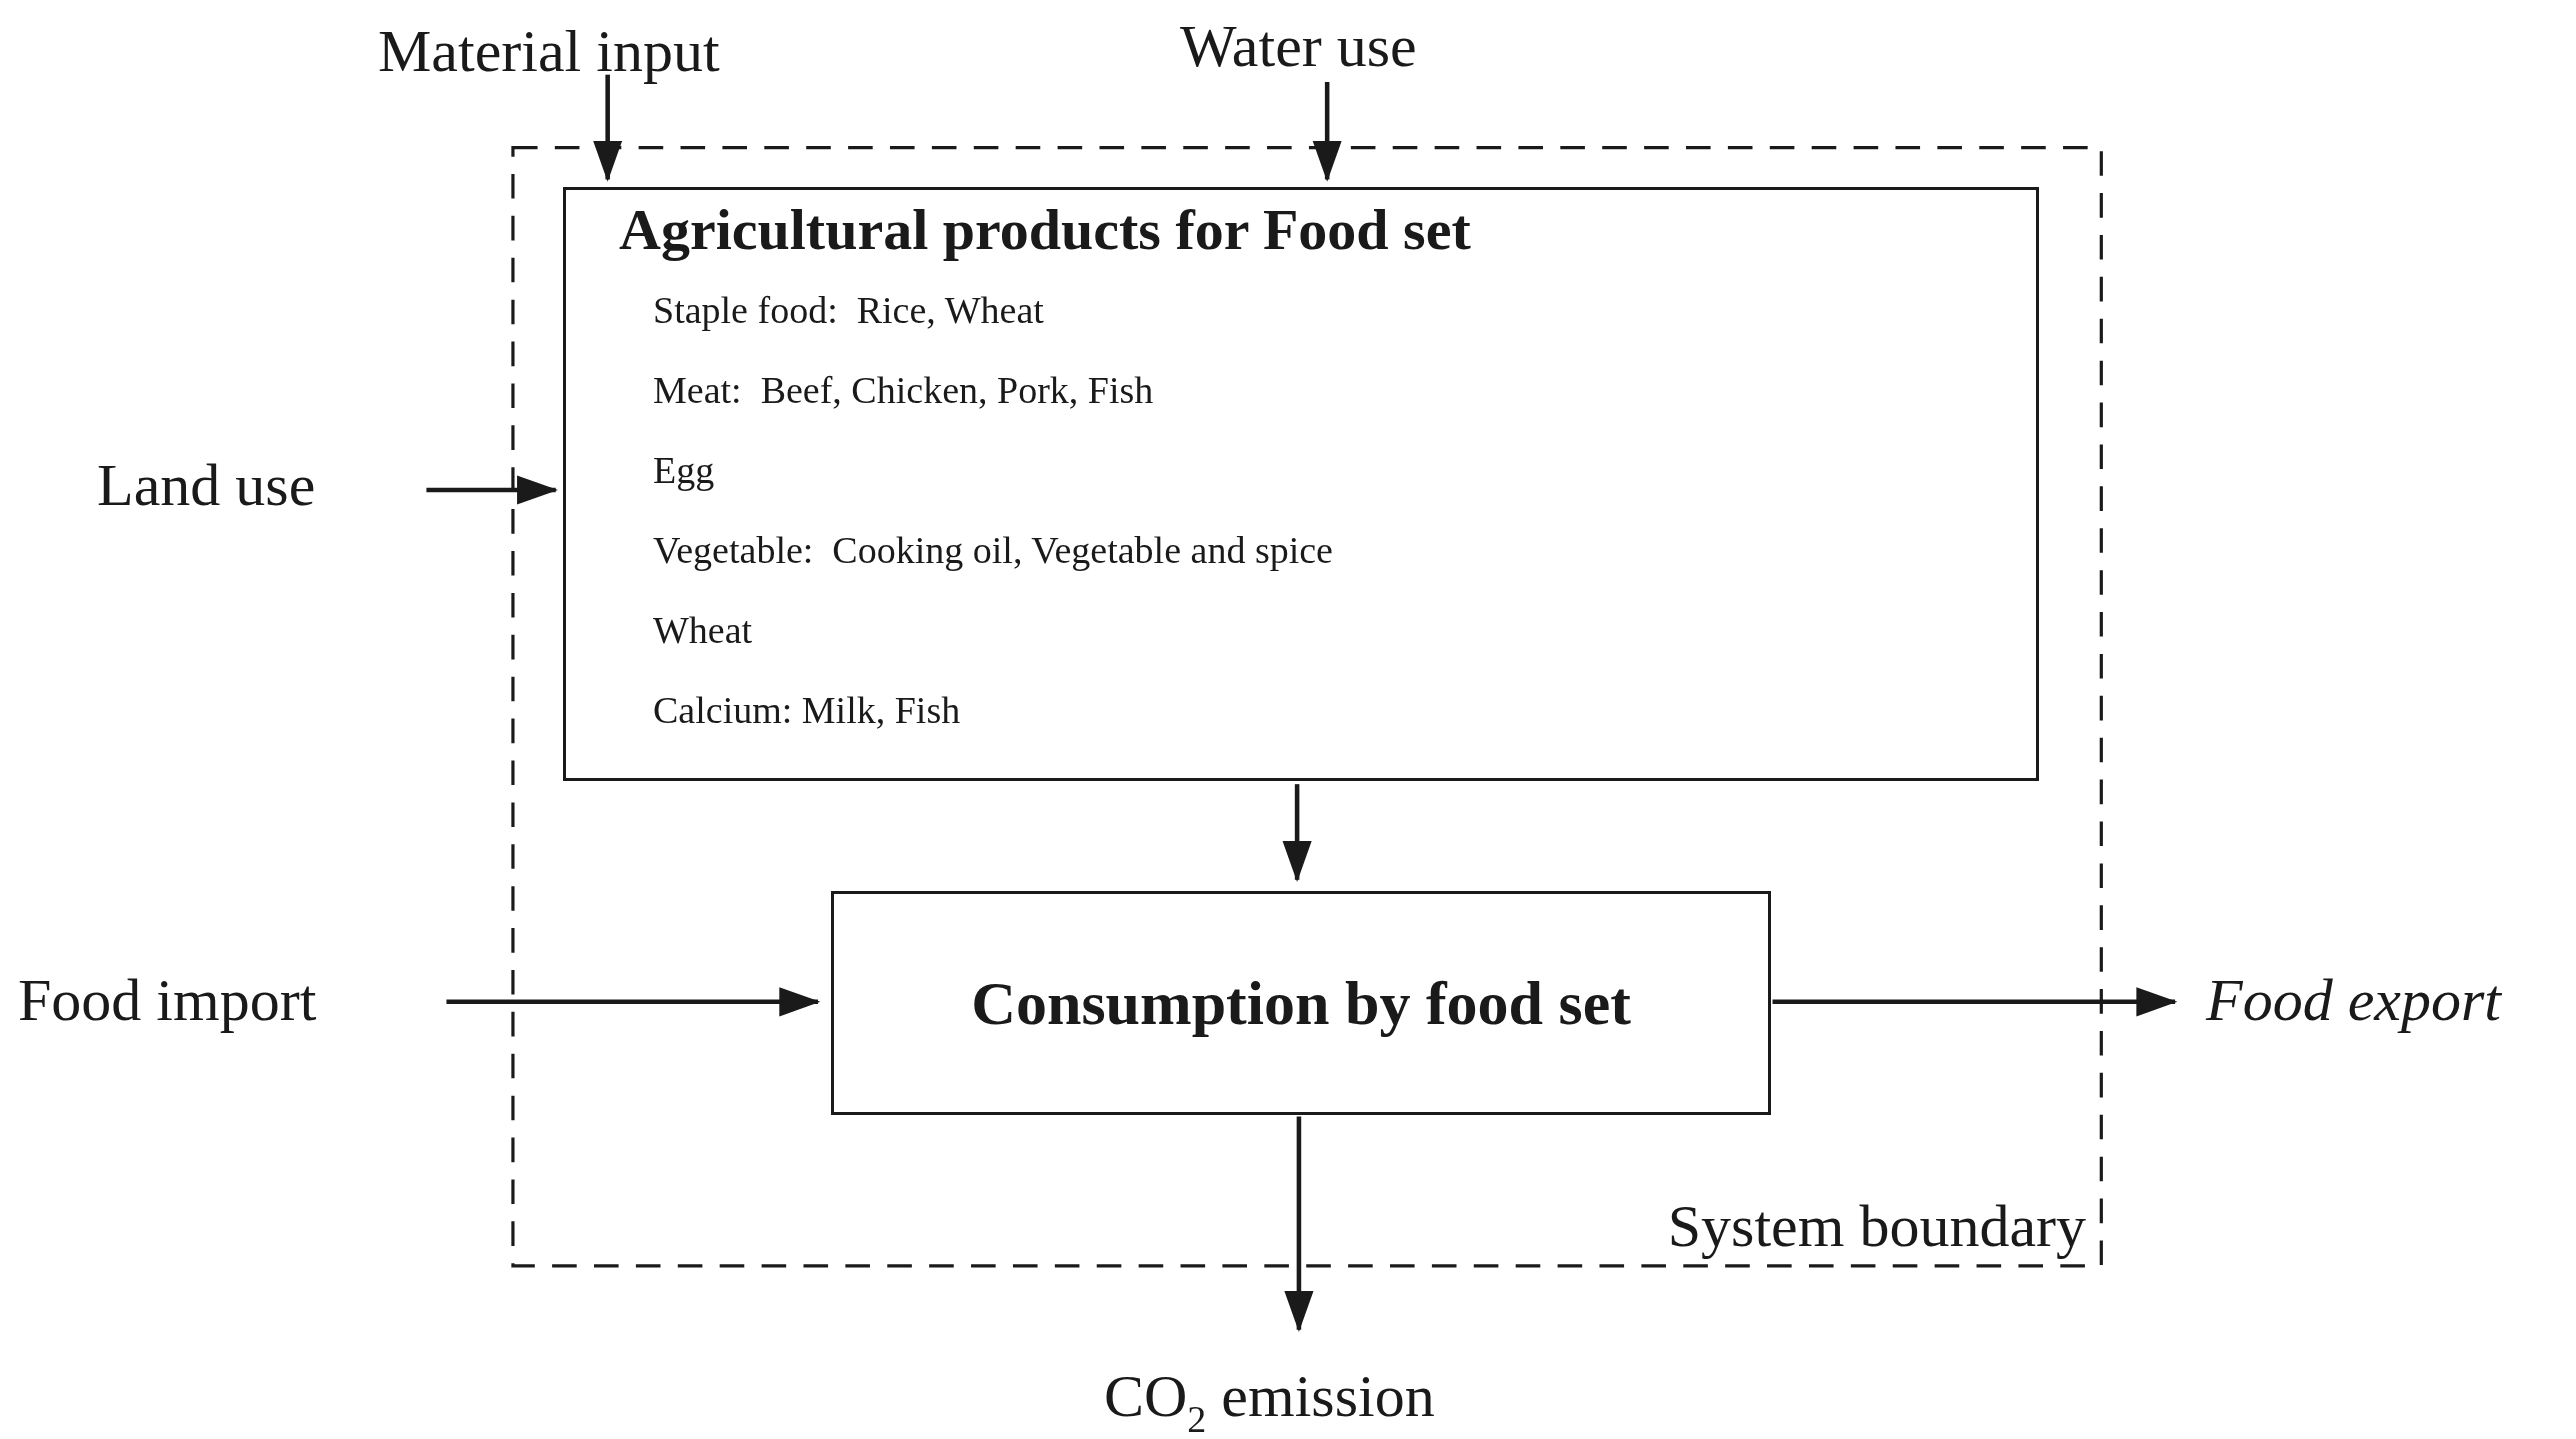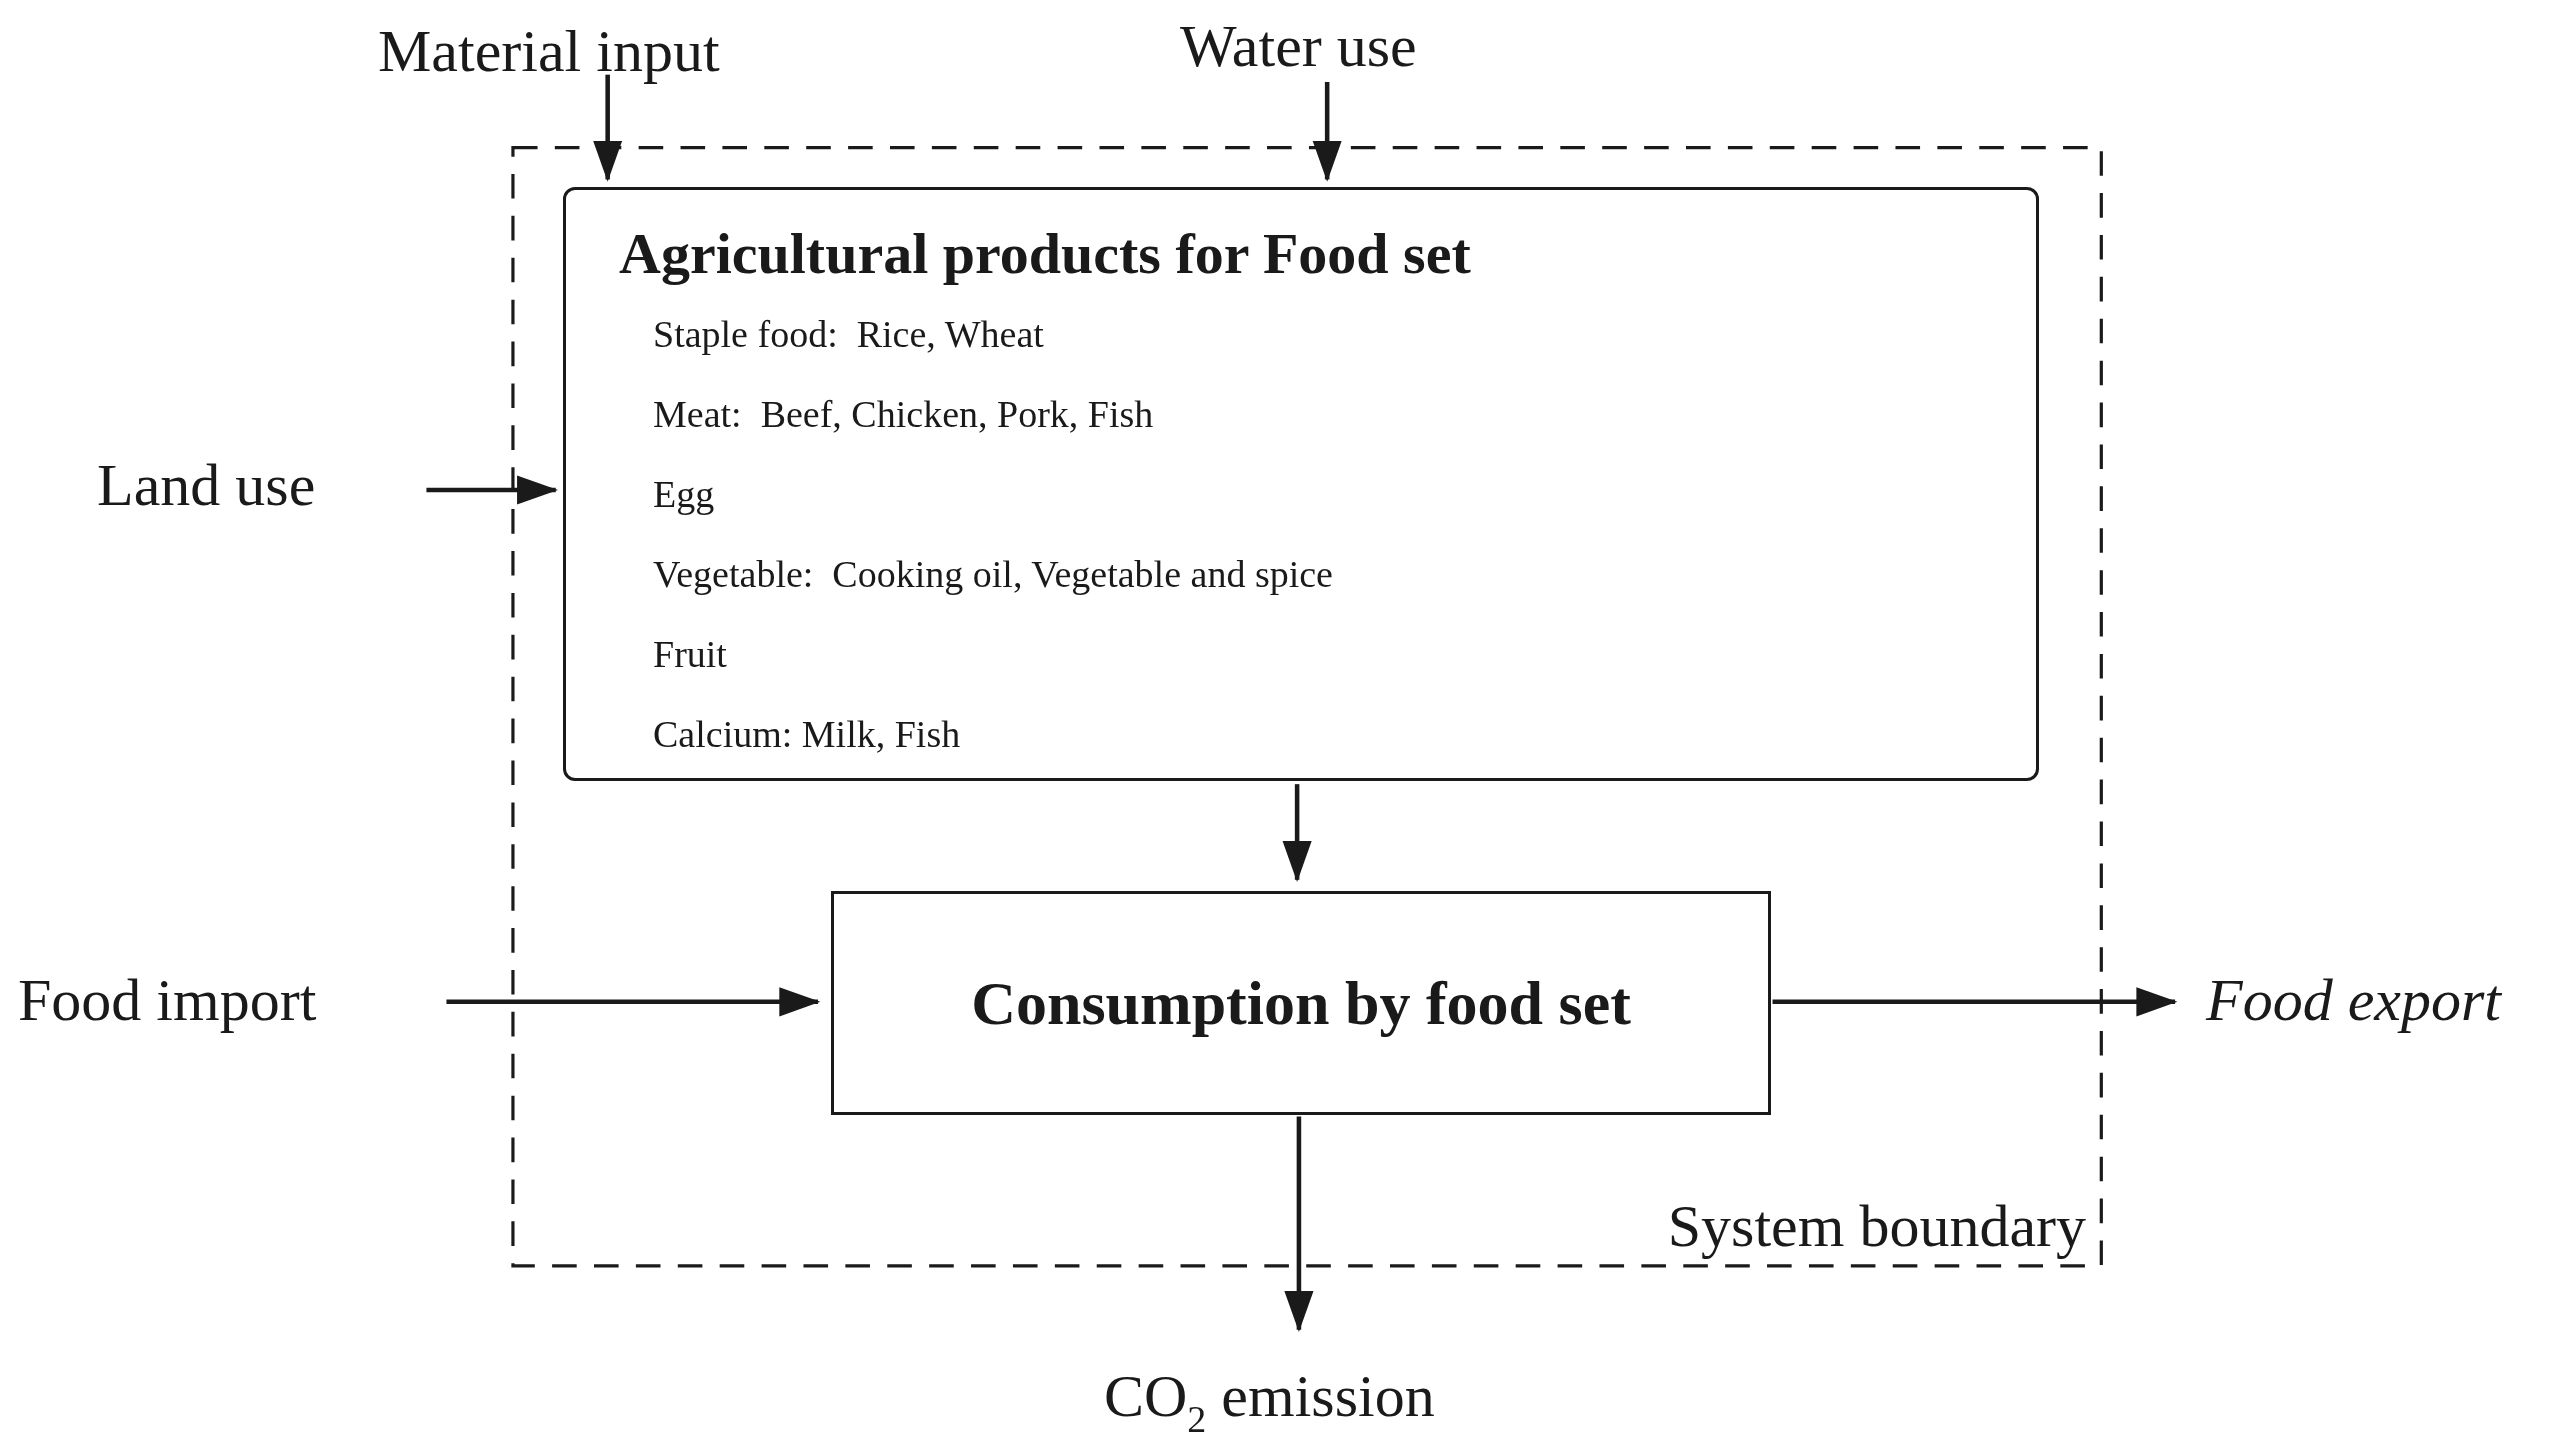--- a/index.html
+++ b/index.html
@@ -37,22 +37,20 @@
     position: absolute;
     border: 3.6px solid var(--ink, #1a1a1a);
     background: #ffffff;
     box-sizing: border-box;
   }
   .ag-box {
     left: 563px;
     top: 187px;
     width: 1476px;
     height: 594px;
-    padding-top: 24px;
-    border-radius: 12px;
   }
   .ag-title {
     font-weight: bold;
     font-size: 58px;
     line-height: 80px;
     margin-left: 53px;
     white-space: pre;
   }
   .ag-item {
     font-size: 38px;
@@ -112,21 +110,21 @@
     <line x1="1946" y1="1100" x2="2388" y2="1100" marker-end="url(#ah)"></line>
     <line x1="1426" y1="1226" x2="1426" y2="1460" marker-end="url(#ah)"></line>
   </svg>
 
   <div class="box ag-box">
     <div class="ag-title">Agricultural products for Food set</div>
     <div class="ag-item">Staple food:  Rice, Wheat</div>
     <div class="ag-item">Meat:  Beef, Chicken, Pork, Fish</div>
     <div class="ag-item">Egg</div>
     <div class="ag-item">Vegetable:  Cooking oil, Vegetable and spice</div>
-    <div class="ag-item">Fruit</div>
+    <div class="ag-item">Wheat</div>
     <div class="ag-item">Calcium: Milk, Fish</div>
   </div>
 
   <div class="box cons-box">
     <div class="cons-title">Consumption by food set</div>
   </div>
 
   <div class="label lbl-material">Material input</div>
   <div class="label lbl-water">Water use</div>
   <div class="label lbl-land">Land use</div>

